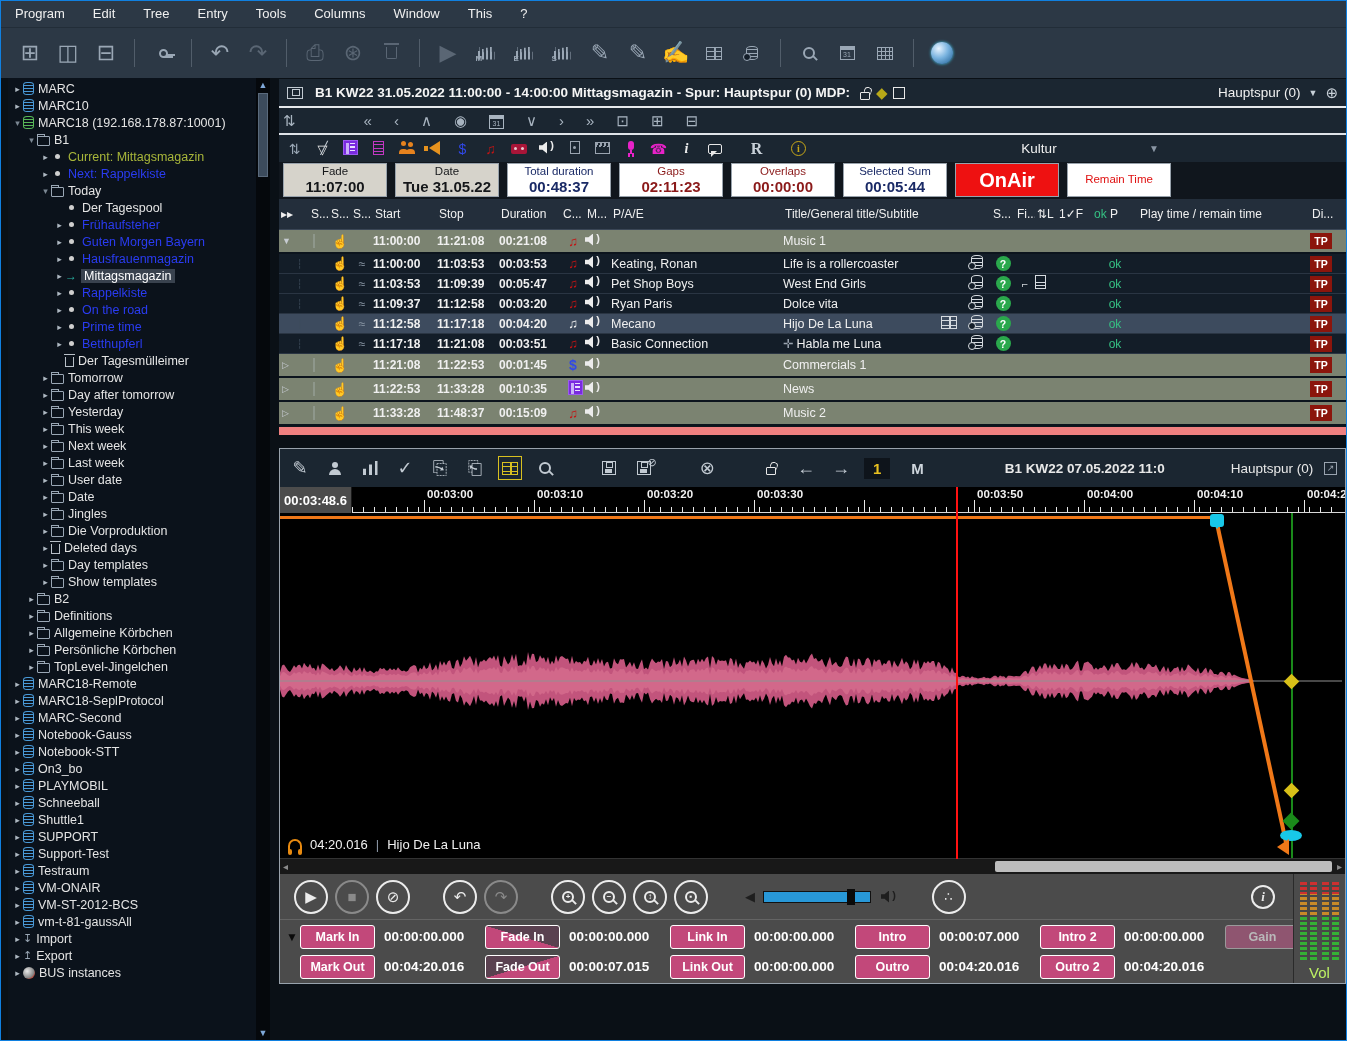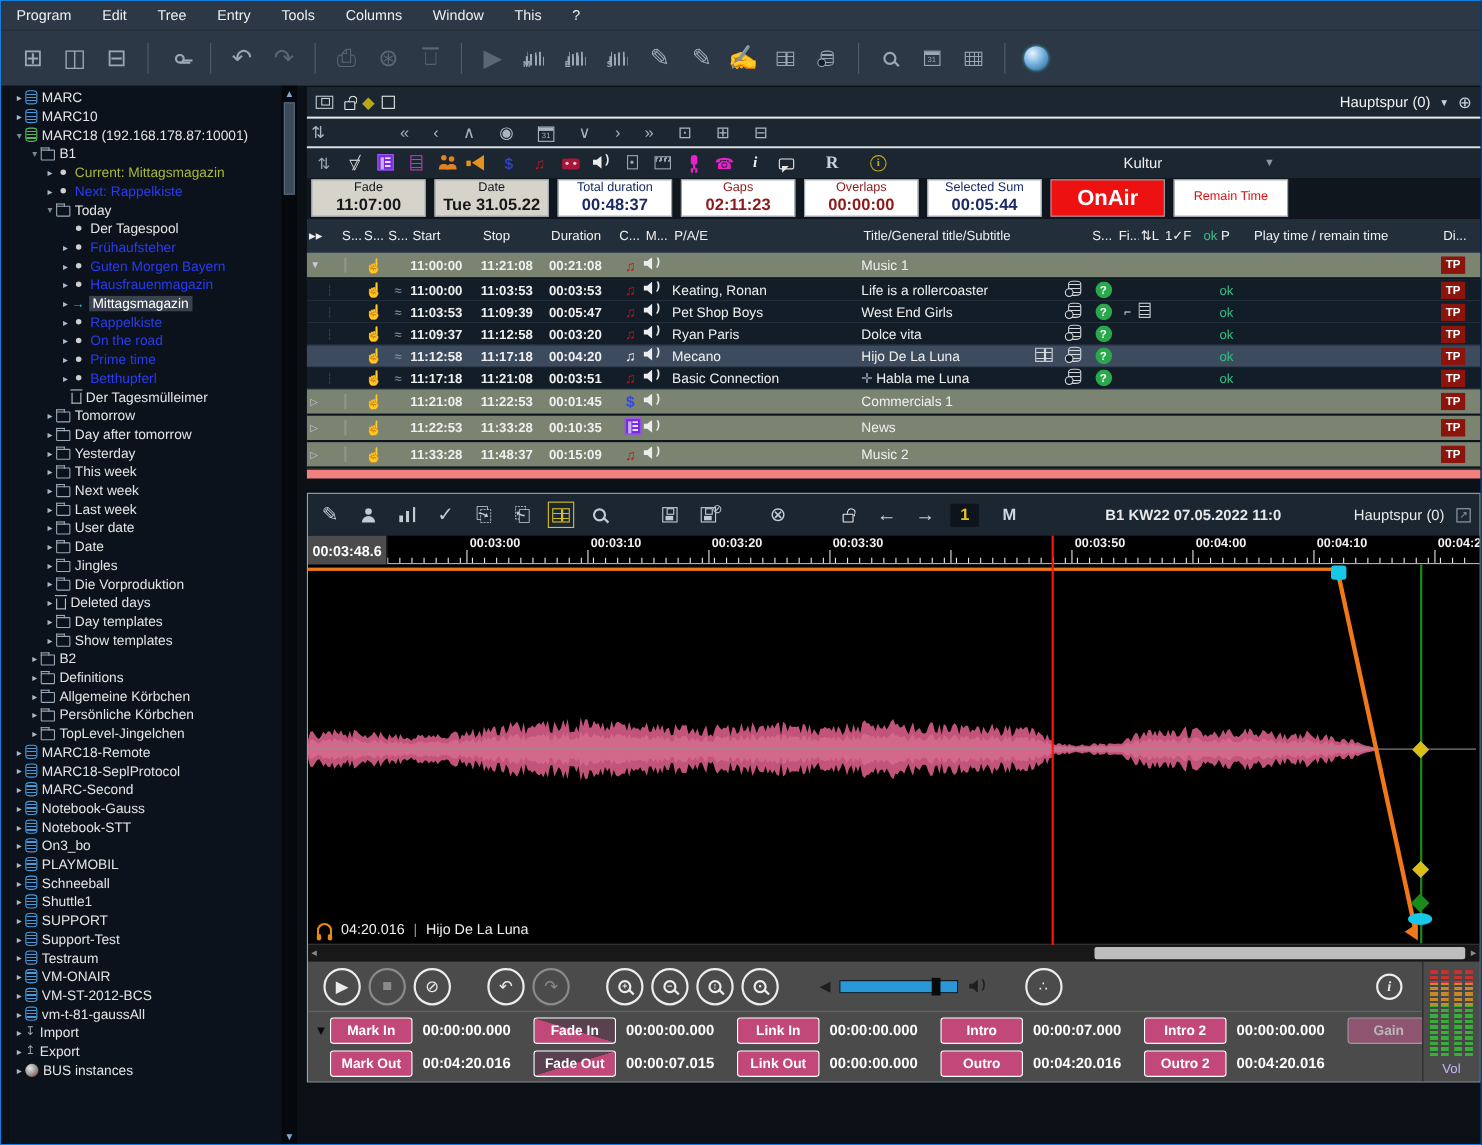--- a/index.html
+++ b/index.html
@@ -160,21 +160,21 @@
   .fbtn.fade-in{background:linear-gradient(to top right,#c2487a 50%,#5a4150 50.5%);}
   .fbtn.fade-out{background:linear-gradient(to bottom right,#5a4150 49.5%,#c2487a 50%);}
   .fbtn.disabled{background:#8f5570;border-color:#9a9a9a;color:#b9b9b9;}
   .fval{width:92px;font-size:13.5px;font-weight:bold;color:#fff;flex:none;margin-right:9px;white-space:nowrap;}
   .fval.dim{color:#9a9a9a;font-weight:normal;}
   .vu-panel{width:52px;flex:none;background:#4b4b4b;border-left:1px solid #2a2a2a;display:flex;flex-direction:column;align-items:center;padding-top:8px;}
   .vu-bars{display:flex;gap:5px;}
   .vu-bar{width:17px;height:78px;position:relative;background:linear-gradient(to top,#35b035 0 58%,#c88a28 58% 85%,#cc3030 85% 100%);}
   .vu-bar::after{content:'';position:absolute;inset:0;
     background:repeating-linear-gradient(to top,transparent 0 3px,#474747 3px 5px),linear-gradient(90deg,transparent 0 7px,#474747 7px 10px,transparent 10px);}
-  .vu-label{font-size:12px;color:#c4b5fd;margin-top:4px;}
+  .vu-label{font-size:15px;color:#bef264;margin-top:4px;}
   
   .statusbar{height:22px;background:#060606;display:flex;align-items:center;font-size:12.5px;color:#ececec;flex:none;}
   .sb-user{margin-left:10px;}
   .sb-pending{margin-left:72px;}
   .sb-state{margin-left:66px;}
   
   .mi{display:inline-block;position:relative;flex:none;}
   .ci-mag{width:12px;height:12px;border:2px solid currentColor;border-radius:50%;}
   .ci-mag::after{content:'';position:absolute;width:6px;height:2px;background:currentColor;transform:rotate(45deg);right:-5px;bottom:-2px;}
   .mag-sym{position:absolute;left:0;top:-1px;width:8px;font-size:8px;line-height:10px;text-align:center;font-weight:bold;}
@@ -611,20 +611,21 @@
         <div class="ts-up">▲</div>
         <div class="ts-thumb"></div>
         <div class="ts-down">▼</div>
       </div>
     </div>
 
     <div class="main">
       <div class="playlist">
         <div class="pl-header">
           <span class="mi ci-cast"></span>
+          <span class="pl-title">B1 KW22 31.05.2022 11:00:00 - 14:00:00 Mittagsmagazin - Spur: Hauptspur (0) MDP:</span>
           <span class="mi ci-lock" style="margin-left:10px;"></span>
           <span class="pl-diamond">◆</span>
           <span class="pl-square"></span>
           <div class="pl-track">
             <span>Hauptspur (0)</span>
             <span style="font-size:9px;color:#c8d0d8;">▼</span>
             <span style="font-size:15px;color:#c8d0d8;">⊕</span>
           </div>
         </div>
         <div class="pl-nav" id="pl-nav">

